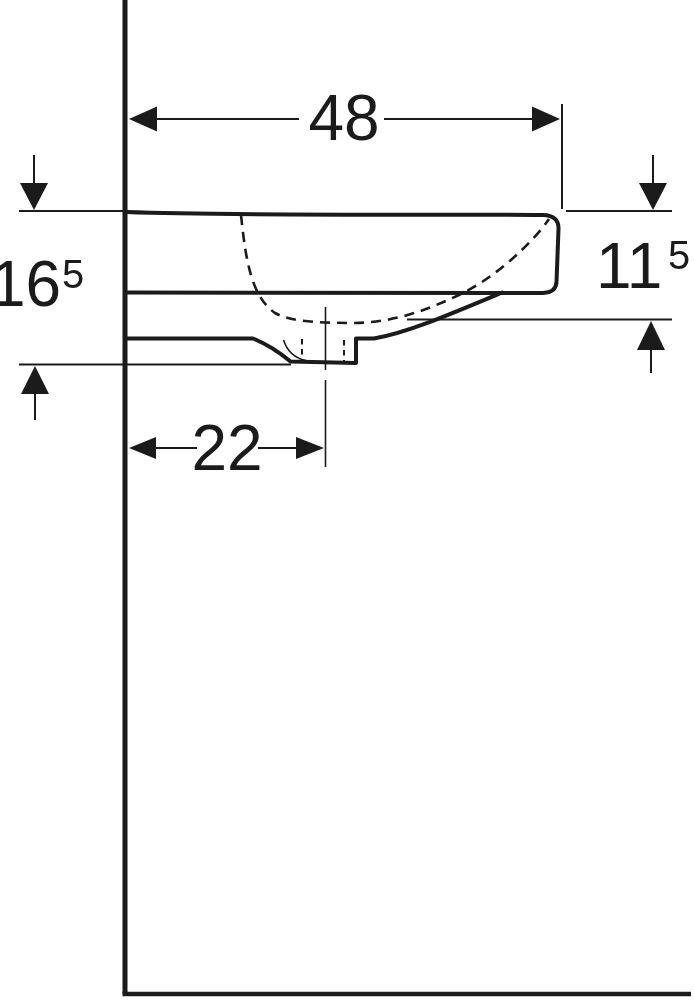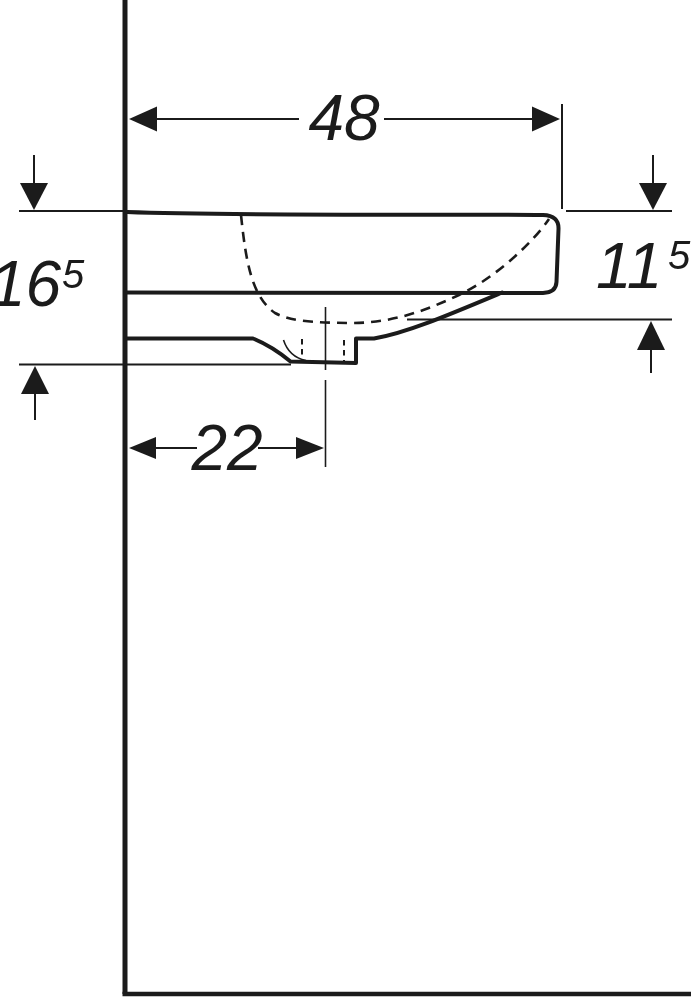--- a/index.html
+++ b/index.html
@@ -3,21 +3,20 @@
 <meta charset="utf-8">
 <style>
   :root{
     --bg:#ffffff;
     --line:#1b1b1b;
   }
   html,body{margin:0;padding:0;background:var(--bg);}
   .page{
     width:694px;height:1000px;position:relative;background:var(--bg);
     overflow:hidden;
-    font-style:italic;
   }
   svg{display:block;}
   .stroke{stroke:var(--line);fill:none;}
   .fill{fill:var(--line);stroke:none;}
   .outline{stroke-width:4;stroke-linecap:round;stroke-linejoin:round;}
   .thin{stroke-width:1.8;}
   .stem{stroke-width:2;}
   .dashed-contour{stroke-width:2.6;stroke-dasharray:10 7;stroke-linecap:butt;}
   .dashed-hidden{stroke-width:2;stroke-dasharray:5.5 4.5;}
   .centerline{stroke-width:1.6;}

